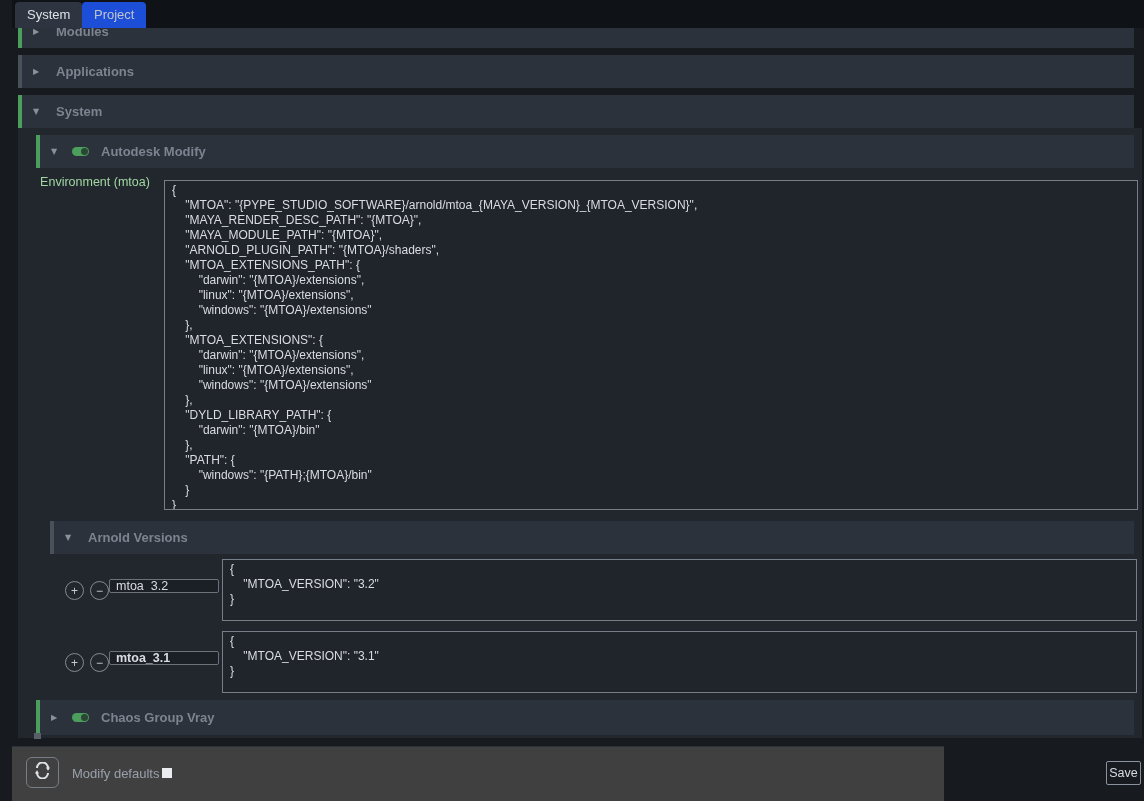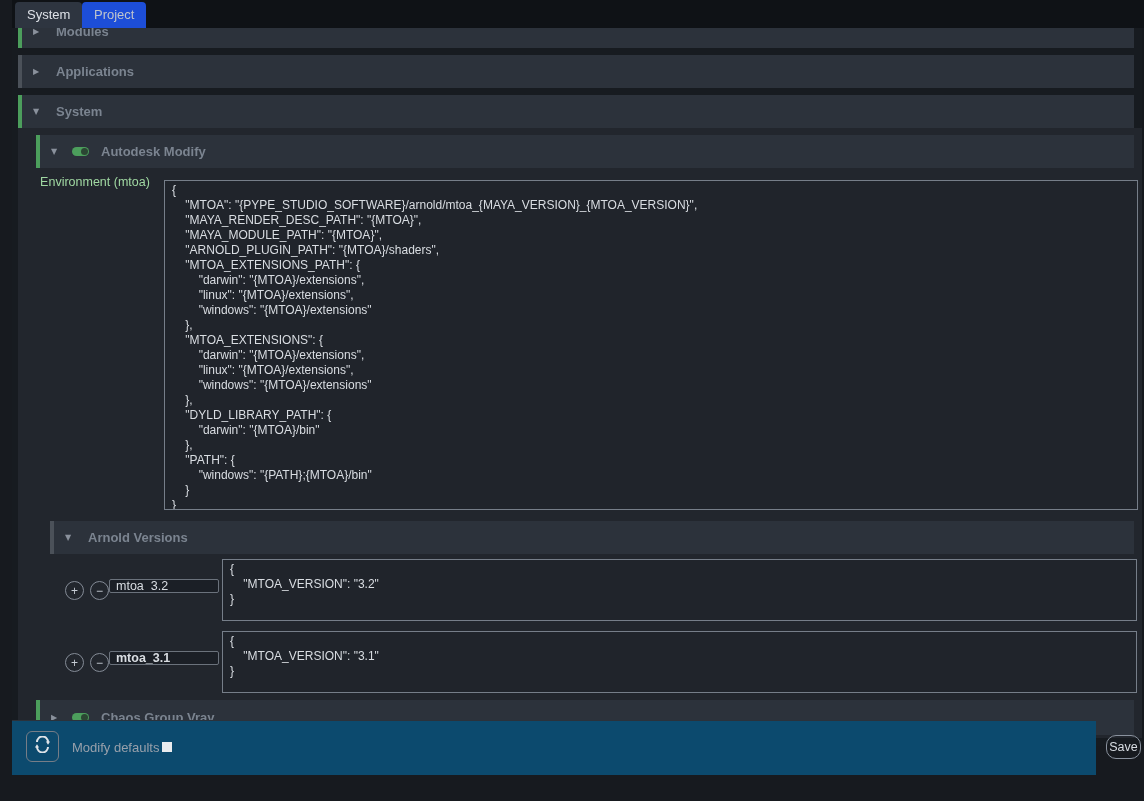--- a/index.html
+++ b/index.html
@@ -54,30 +54,30 @@
   
   .vscroll { position:absolute; right:0; top:28px; width:14px; height:718px; background:#15181d; }
   .vscroll .sb-arrow { position:absolute; left:0; width:14px; text-align:center;
                        font-family:"DejaVu Sans", sans-serif; color:#a9aeb7; font-size:8px; }
   .vscroll .sb-up { top:5px; }
   .vscroll .sb-down { bottom:10px; }
   .vscroll .thumb { position:absolute; left:2px; top:67px; width:10px; height:563px;
                     background:#606877; border-radius:5px; }
 
   
-  .footer { position:absolute; left:0; top:720px; width:1084px; height:55px;
-            background:#0c4a6e; border-top:1px solid #2b323b; }
+  .footer { position:absolute; left:0; top:746px; width:932px; height:55px;
+            background:#404040; border-top:1px solid #2b323b; }
   .refresh-btn { position:absolute; left:14px; top:10px; width:33px; height:31px;
                  border:1px solid #767d87; border-radius:6px; background:transparent;
                  display:flex; align-items:center; justify-content:center; }
   .modify-label { position:absolute; left:60px; top:19px; color:#98a0ab; font-size:13px; }
   .modify-checkbox { position:absolute; left:150px; top:21px; width:10px; height:10px;
                      background:#e9ebee; }
   .save-btn { position:absolute; left:1094px; top:14px; width:35px; height:24px;
-              border:1px solid #8a929e; border-radius:10px; background:transparent;
+              border:1px solid #8a929e; border-radius:2px; background:transparent;
               color:#d8dde3; font-size:12.5px; text-align:center; line-height:22px; }
 </style>
 </head>
 <body>
 
 <div class="app">
 
   <div class="tabbar">
     <div class="tab active">System</div>
     <div class="tab inactive">Project</div>

